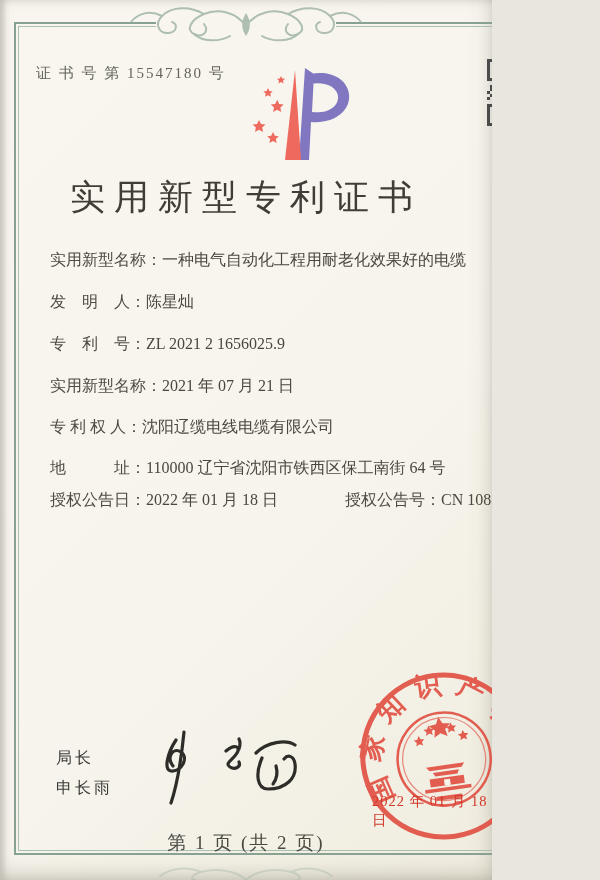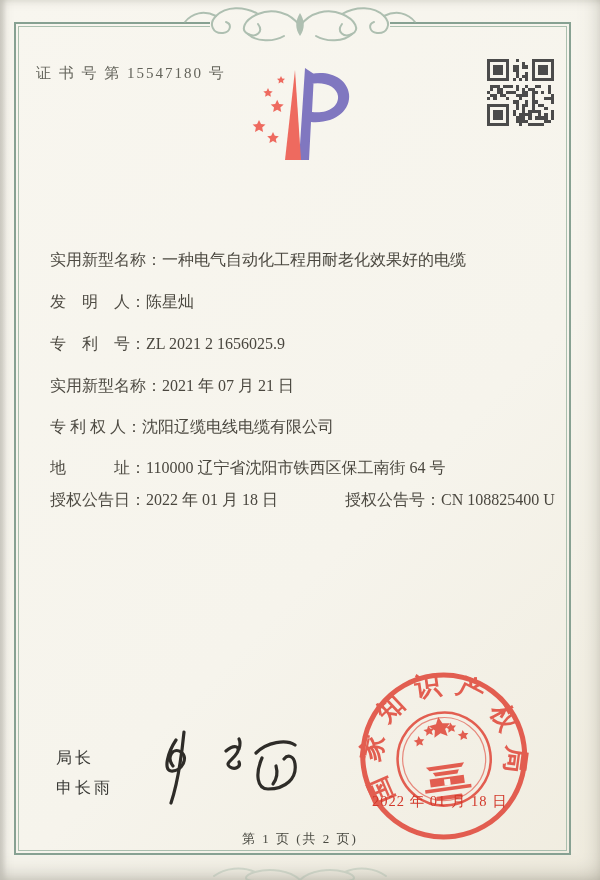--- a/index.html
+++ b/index.html
@@ -1,17 +1,17 @@
 <!DOCTYPE html>
 <html><head>
 <meta charset="utf-8">
 <style>
   html,body{margin:0;padding:0;background:#e8e6df;}
   .page{
-    position:relative; width:600px; height:880px; overflow:hidden;
+    position:relative; width:492px; height:880px; overflow:hidden;
     background:linear-gradient(135deg,#f8f6ef 0%, #f6f4ec 60%, #f0ecdf 100%);
     box-shadow: inset 10px 0 14px -12px rgba(90,85,70,.55),
                 inset -10px -14px 24px -16px rgba(90,85,70,.5),
                 inset 0 8px 12px -10px rgba(90,85,70,.35);
     font-family:"Liberation Serif", serif; color:#45423a;
   }
   .edge-strip{position:absolute;left:0;top:0;bottom:0;width:7px;
     background:linear-gradient(to right,#c6c4bc,rgba(200,198,190,0));opacity:.7;}
   
   .frame{position:absolute; left:14px; top:22px; width:553px; height:829px;
@@ -39,21 +39,21 @@
   .body-text p{margin:0 0 6px 0; font-size:14px; line-height:1.55; text-indent:2em;
     font-style:italic; letter-spacing:.5px; color:#44413a; text-align:justify;}
   
   .officer{position:absolute; left:56px; top:743px; font-family:"Liberation Sans",sans-serif;
     font-size:16px; letter-spacing:3px; color:#3a3a36; line-height:1.85;}
   .signature{position:absolute; left:138px; top:726px;}
   .seal-wrap{position:absolute; left:358px; top:670px; transform:rotate(-8deg);}
   .seal-date{position:absolute; left:372px; top:792px; font-size:14.5px; letter-spacing:1px;
     color:#d2382a; z-index:4;}
   .footer{position:absolute; left:0; right:0; top:830px; text-align:center;
-    font-size:13px; letter-spacing:2px; color:#4a4a42;}
+    font-size:19px; letter-spacing:2px; color:#4a4a42;}
 </style>
 </head>
 <body>
 
 <div class="page">
   <div class="edge-strip"></div>
 
   <div class="frame">
     <div class="frame-inner"></div>
   </div>
@@ -323,20 +323,21 @@
         <rect x="6" y="20" width="1" height="1" fill="#4b4b4b"></rect>
         <rect x="10" y="20" width="1" height="1" fill="#4b4b4b"></rect>
         <rect x="13" y="20" width="1" height="1" fill="#4b4b4b"></rect>
         <rect x="14" y="20" width="1" height="1" fill="#4b4b4b"></rect>
         <rect x="15" y="20" width="1" height="1" fill="#4b4b4b"></rect>
         <rect x="16" y="20" width="1" height="1" fill="#4b4b4b"></rect>
         <rect x="17" y="20" width="1" height="1" fill="#4b4b4b"></rect>
       </svg>
   </div>
 
+  <div class="title">实用新型专利证书</div>
 
   <div class="fields">
     <div class="frow r0">
       <span class="lab">实用新型名称：</span><span class="val">一种电气自动化工程用耐老化效果好的电缆</span>
     </div>
     <div class="frow r1">
       <span class="lab">发　明　人：</span><span class="val">陈星灿</span>
     </div>
     <div class="frow r2">
       <span class="lab">专　利　号：</span><span class="val">ZL 2021 2 1656025.9</span>

